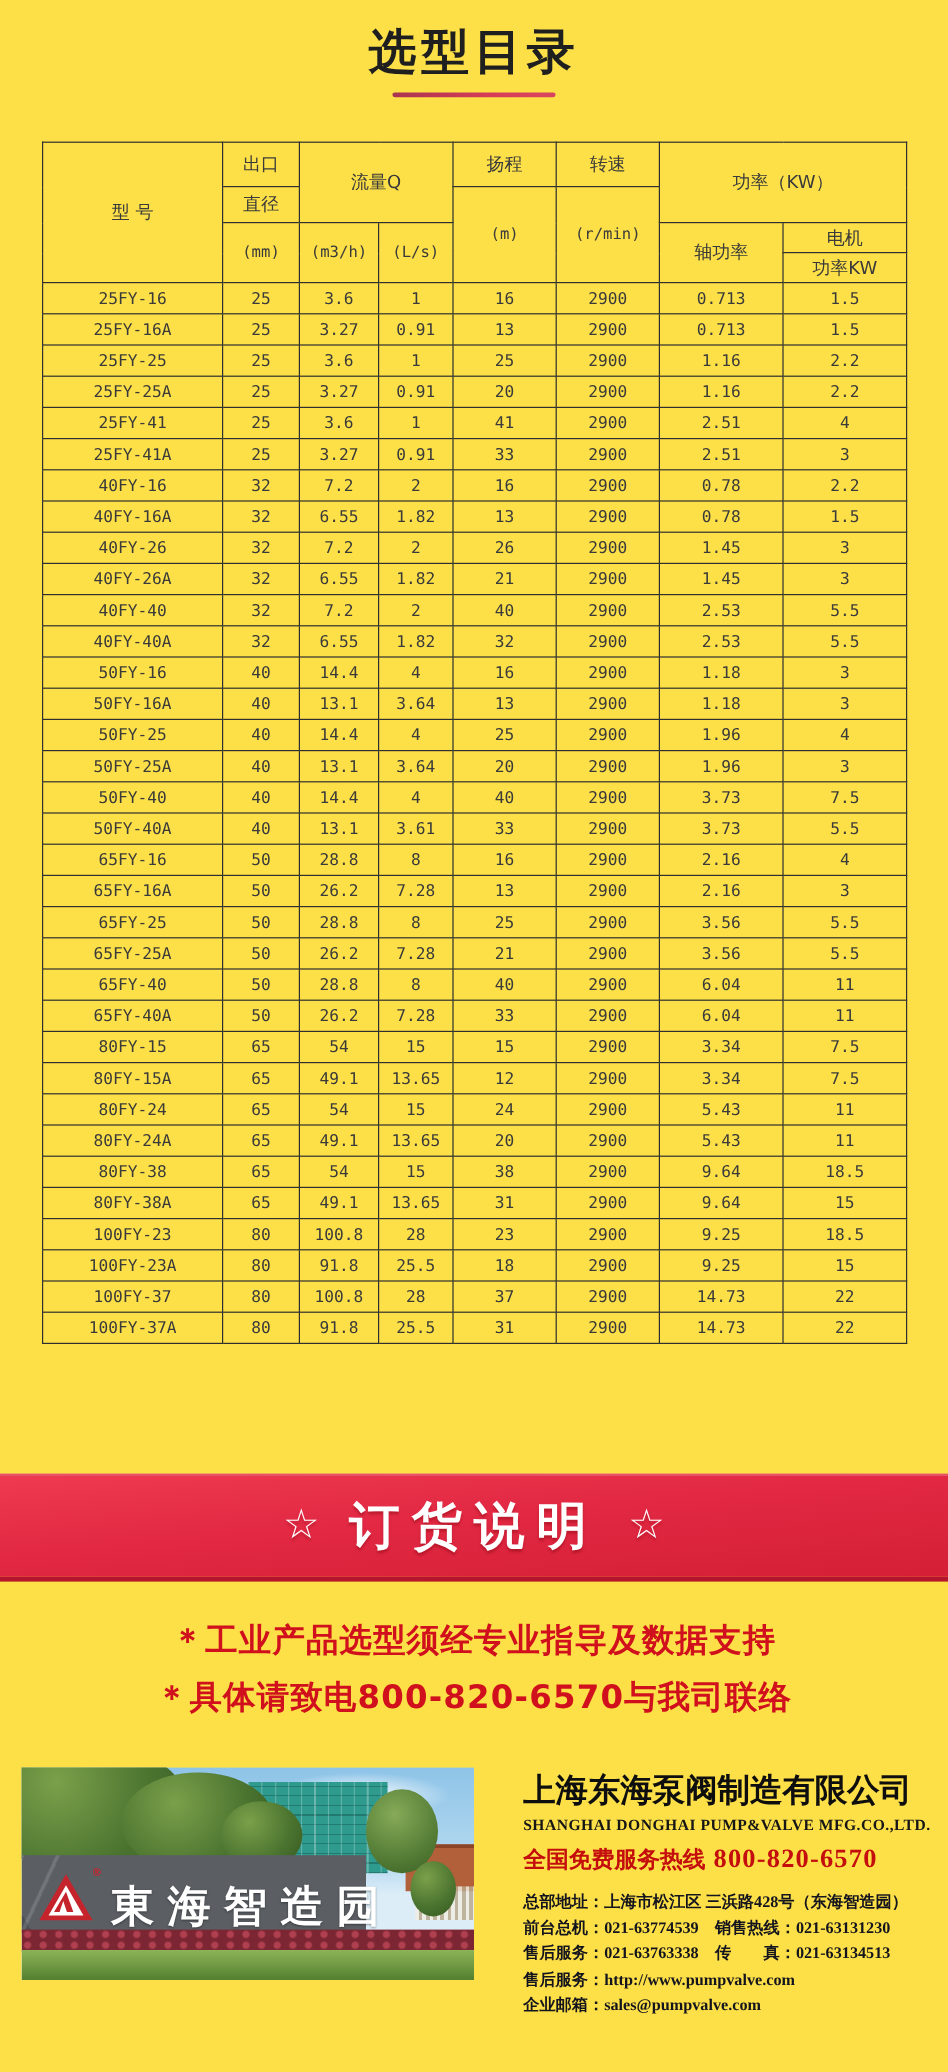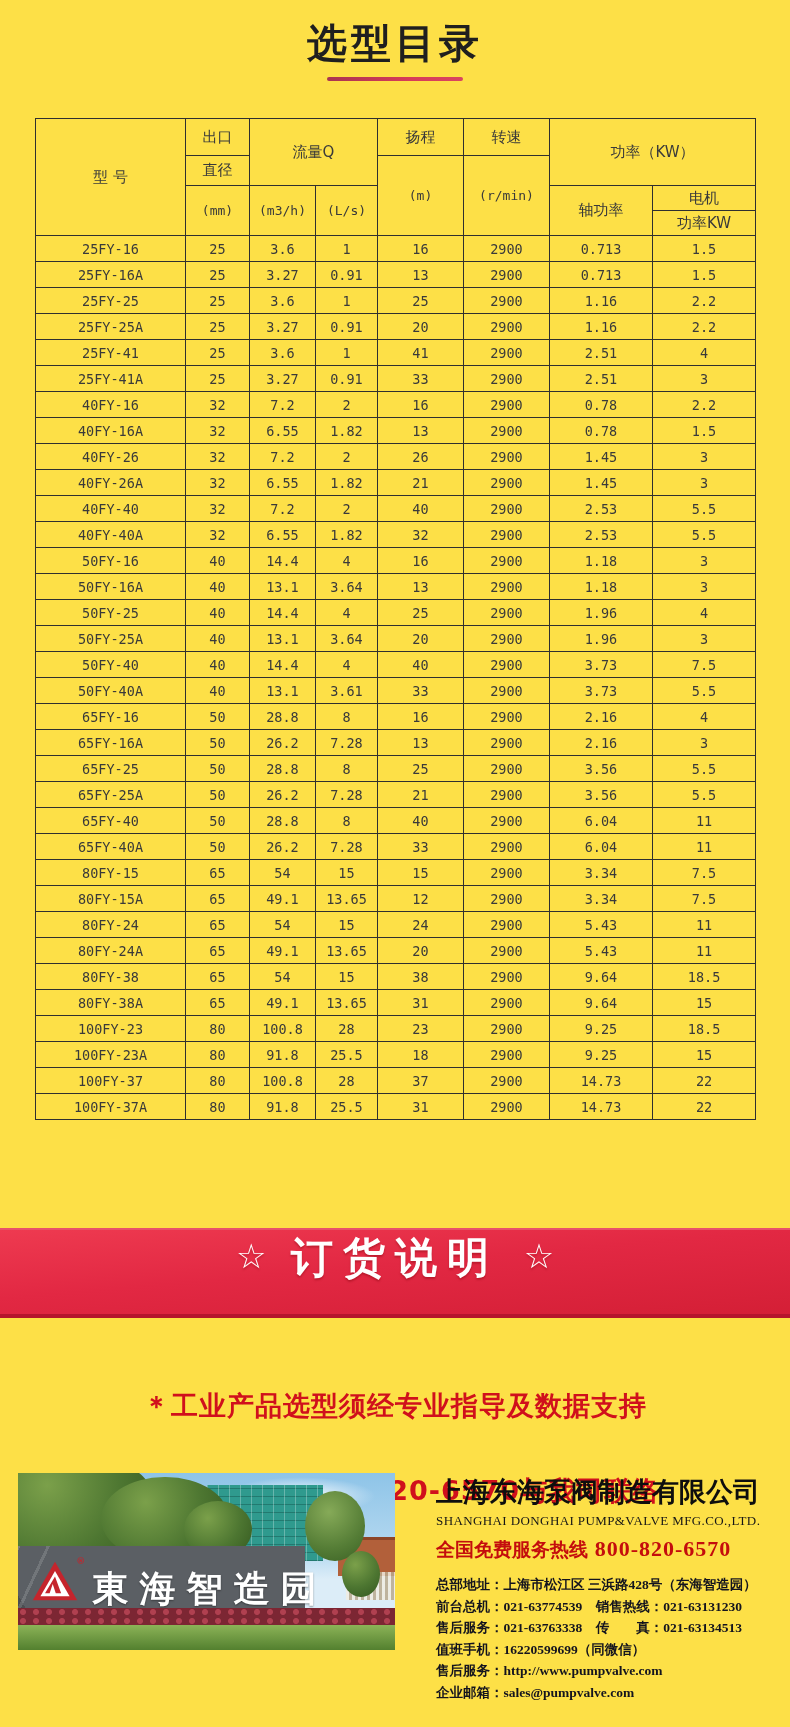--- a/index.html
+++ b/index.html
@@ -23,29 +23,29 @@
   .hr1 { height:37px; } .hr2 { height:30px; } .hr3 { height:25px; } .hr4 { height:25px; }
 
   
   .footnote { position:absolute; top:1147px; left:25px; width:745px;
            font-size:13.5px; font-weight:bold; color:#2e2e2e; letter-spacing:0.5px; }
 
   
   .banner { position:absolute; top:1228px; left:0; width:790px; height:90px;
            background:linear-gradient(175deg,#ee3a50 0%,#e22843 45%,#d41f36 100%);
            border-top:2px solid #e8516a; border-bottom:4px solid #b5152c;
-           display:flex; align-items:flex-start; justify-content:center; }
+           display:flex; align-items:center; justify-content:center; }
   .banner-text { color:#ffffff; font-size:42px; font-weight:bold; letter-spacing:10px;
            text-shadow:0 2px 2px rgba(120,0,10,.35); white-space:nowrap; }
   .banner-star { font-size:34px; font-weight:normal; letter-spacing:0; vertical-align:4px; }
 
   
   .notices { position:absolute; top:1344px; left:0; width:100%; text-align:center; }
   .notice-line { font-size:27px; font-weight:bold; color:#d0101c; line-height:47px;
-           letter-spacing:1px; font-family:"DejaVu Sans",sans-serif;margin-top:38px; }
+           letter-spacing:1px; font-family:"DejaVu Sans",sans-serif; }
 
   
   .factory-photo { position:absolute; top:1473px; left:18px; width:377px; height:177px;
            background:linear-gradient(#8ec4e8 0%,#b5d9f0 45%,#dcedf8 60%); overflow:hidden; }
   .cloud { position:absolute; background:radial-gradient(ellipse at center, rgba(255,255,255,.95) 0%, rgba(255,255,255,0) 70%); }
   .glass-building { position:absolute; left:50%; top:7%; width:31%; height:43%;
            background:#2f9a8e;
            background-image:repeating-linear-gradient(90deg, rgba(255,255,255,.28) 0 1px, transparent 1px 11px),
                             repeating-linear-gradient(0deg, rgba(10,60,55,.35) 0 1px, transparent 1px 8px); }
   .orange-building { position:absolute; right:0; top:36%; width:15%; height:22%; background:#b2603a;
@@ -64,21 +64,21 @@
   .logo-reg { position:absolute; right:-7px; top:-4px; color:#c5242c; font-size:9px; font-weight:bold; }
   .flower-bed { position:absolute; left:0; top:76%; width:100%; height:11%;
            background-color:#7c2633;
            background-image:radial-gradient(circle at 5px 4px, #b04050 2.5px, transparent 3.5px);
            background-size:13px 9px; }
   .lawn { position:absolute; left:0; bottom:0; width:100%; height:14%;
            background:linear-gradient(#8cb357,#53802f); }
 
   .company-info { position:absolute; top:1474px; left:436px; width:340px; }
   .company-cn { font-size:27px; font-weight:800; color:#0e0e0e; letter-spacing:0px; white-space:nowrap; }
-  .company-en { margin-top:3px; font-size:13px; font-weight:normal; color:#161616;
+  .company-en { margin-top:3px; font-size:13px; font-weight:bold; color:#161616;
            font-family:"Liberation Serif","DejaVu Serif",serif; letter-spacing:0.4px; white-space:nowrap; }
   .hotline { margin-top:7px; color:#c40d0d; font-weight:bold; font-size:19px; white-space:nowrap; }
   .hotline-number { font-size:22px; font-family:"Liberation Serif","DejaVu Serif",serif; letter-spacing:1px; }
   .contact-lines { margin-top:11px; }
   .contact-line { font-size:13.5px; line-height:21.6px; font-weight:bold; color:#14141e;
            font-family:"Liberation Serif","DejaVu Serif",serif; white-space:nowrap; }
 </style>
 </head>
 <body>
 
@@ -511,19 +511,18 @@
     <div class="company-cn">上海东海泵阀制造有限公司</div>
     <div class="company-en">SHANGHAI DONGHAI PUMP&amp;VALVE MFG.CO.,LTD.</div>
     <div class="hotline">
       <span>全国免费服务热线</span>
       <span class="hotline-number">800-820-6570</span>
     </div>
     <div class="contact-lines">
       <div class="contact-line">总部地址：上海市松江区 三浜路428号（东海智造园）</div>
       <div class="contact-line">前台总机：021-63774539　销售热线：021-63131230</div>
       <div class="contact-line">售后服务：021-63763338　传　　真：021-63134513</div>
-      <div class="contact-line">值班手机：16220599699（同微信）</div>
       <div class="contact-line">售后服务：http://www.pumpvalve.com</div>
       <div class="contact-line">企业邮箱：sales@pumpvalve.com</div>
     </div>
   </div>
 
 </div>
 
 </body></html>

